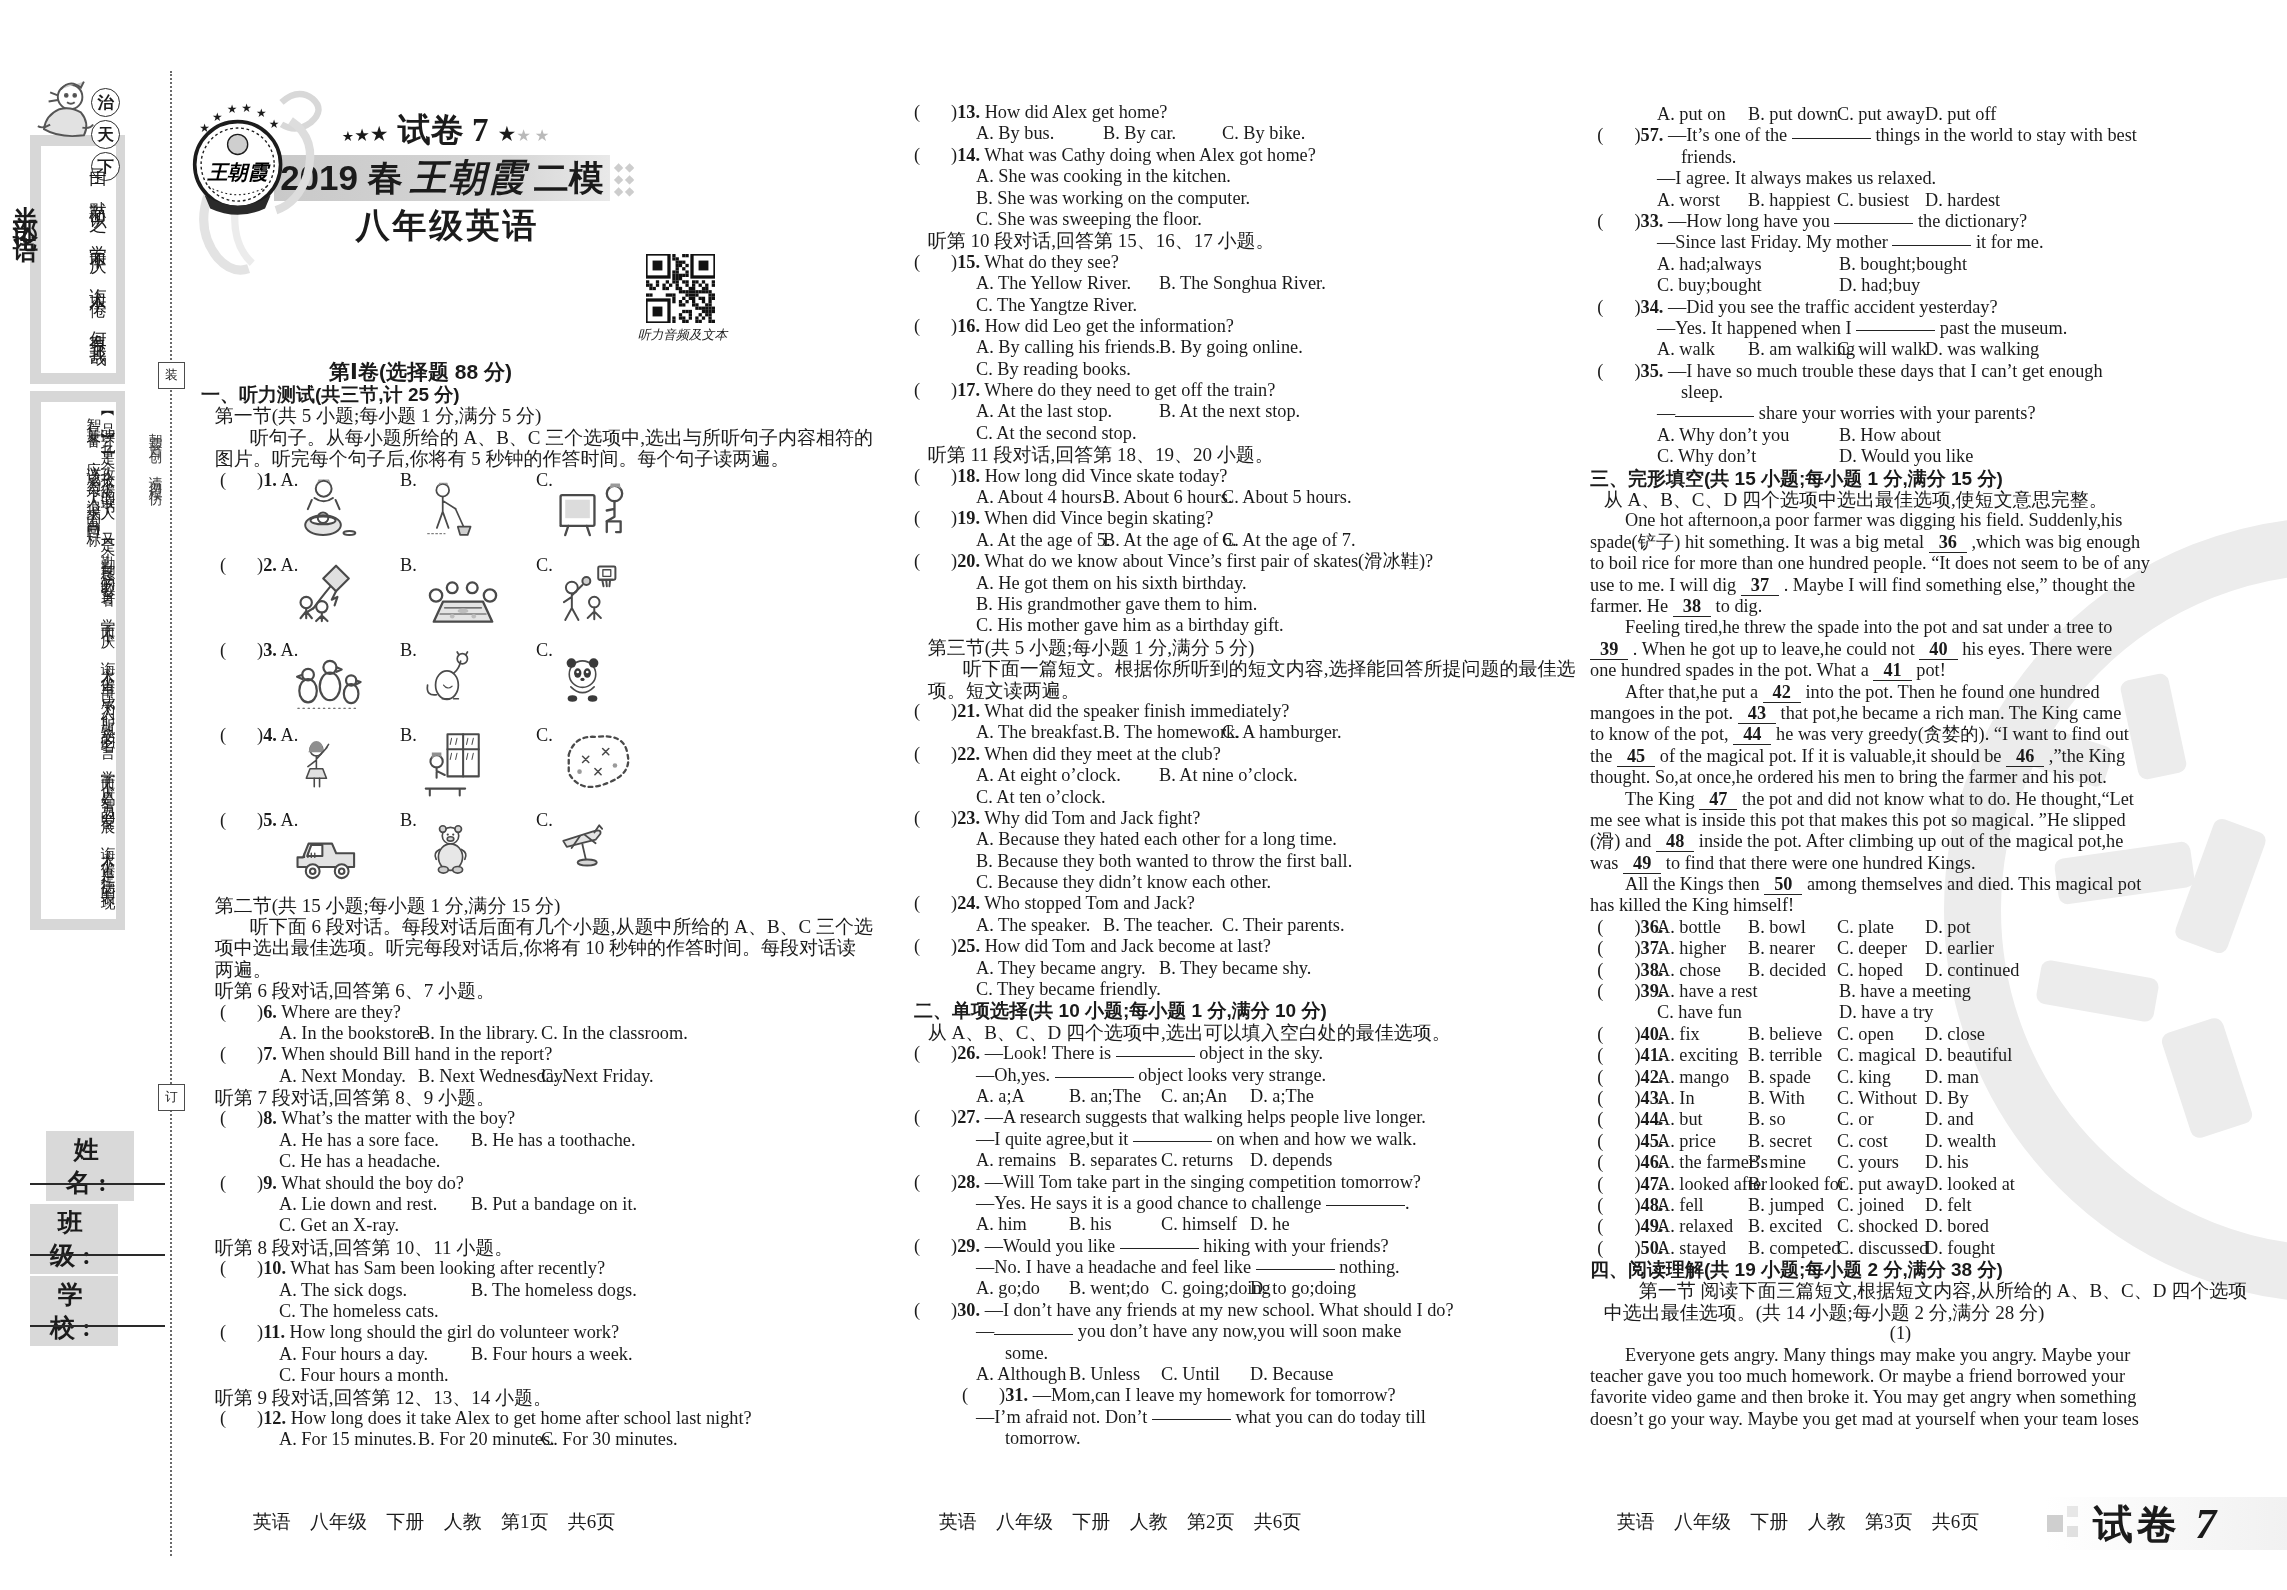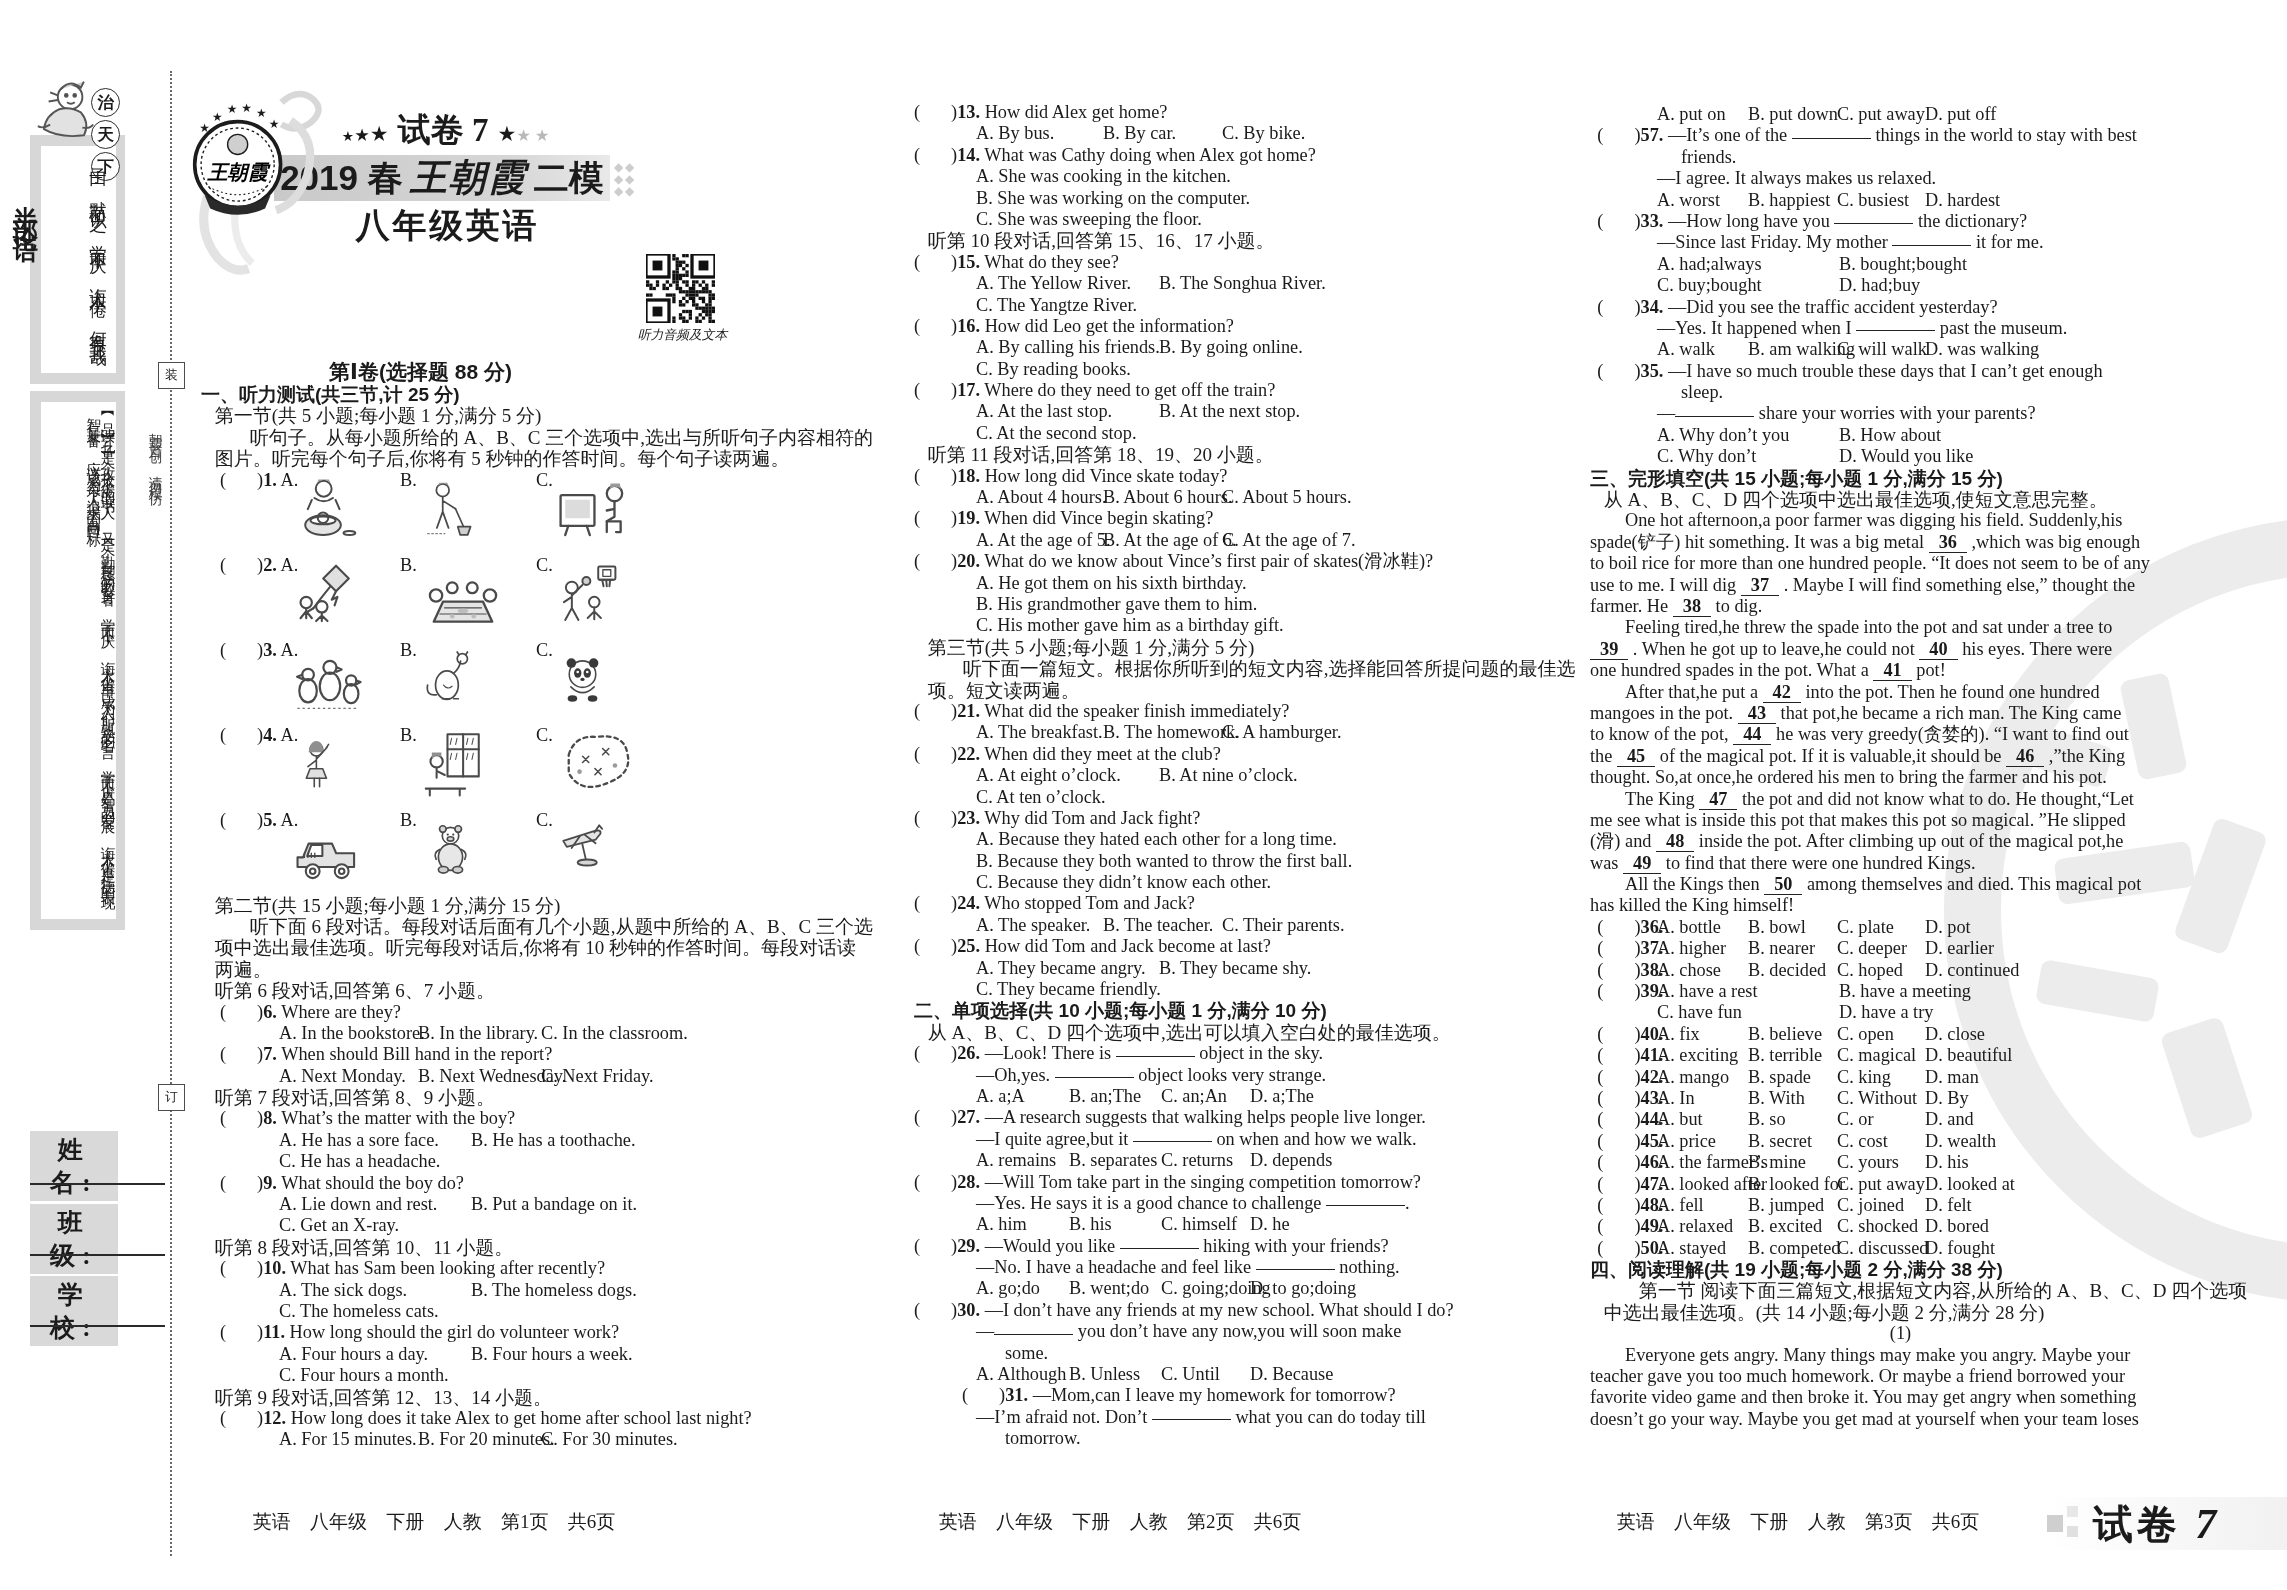--- a/index.html
+++ b/index.html
@@ -125,21 +125,21 @@
   <div class="gray-panel" style="left:30px;top:391px;width:95px;height:539px;"></div>
   <div class="white-inset" style="left:41px;top:402px;width:75px;height:517px;z-index:2;"></div>
   <div class="pindu-v vtext">【品读】孔子是一个孜孜不倦的读书人,又是一个勤勤恳恳的教育者。学而不厌,诲人不倦早已成为人们所熟悉的名言。学而不厌是智力的发展,诲人不倦是仁德的表现。智仁兼备,应该成为每个人追求的高尚目标。</div>
 
   <div class="nocopy-v vtext">朝霞首创  请勿模仿</div>
 
   <div class="bind-line"></div>
   <div class="bind-box" style="top:362px;"><span>装</span></div>
   <div class="bind-box" style="top:1084px;"><span>订</span></div>
 
-  <div class="field-label" style="top:1131px;">姓 名:</div>
+  <div class="field-label" style="top:1131px;margin-left:16px;">姓 名:</div>
   <div class="field-line" style="top:1157px;height:25.6px;"></div>
   <div class="field-label" style="top:1204px;">班 级:</div>
   <div class="field-line" style="top:1228px;height:25.6px;"></div>
   <div class="field-label" style="top:1276px;">学 校:</div>
   <div class="field-line" style="top:1299px;height:25.6px;"></div>
 
   <div class="logo">
     <svg width="169" height="215" viewBox="0 0 185 235">
       <path d="M110 20 q18 -16 34 -4 q14 12 -2 26 q-16 12 -32 2" fill="none" stroke="#d8d8d8" stroke-width="7"></path>
       <path d="M120 40 q30 20 18 60 q-10 30 -34 38" fill="none" stroke="#dddddd" stroke-width="9"></path>

